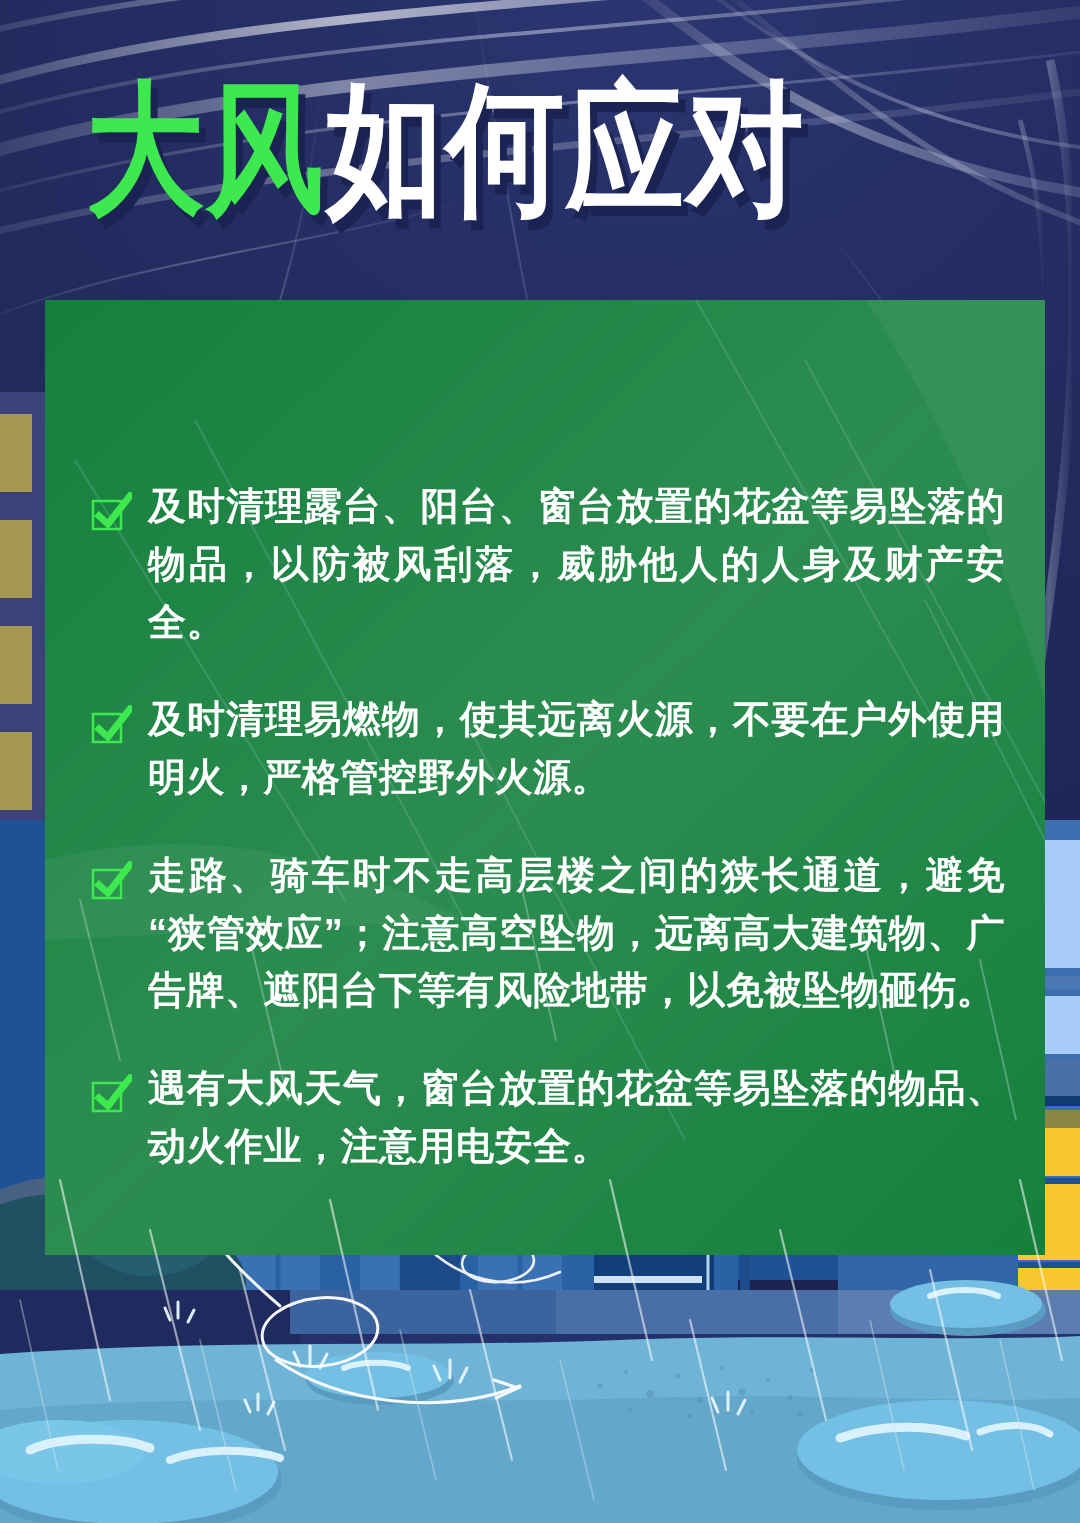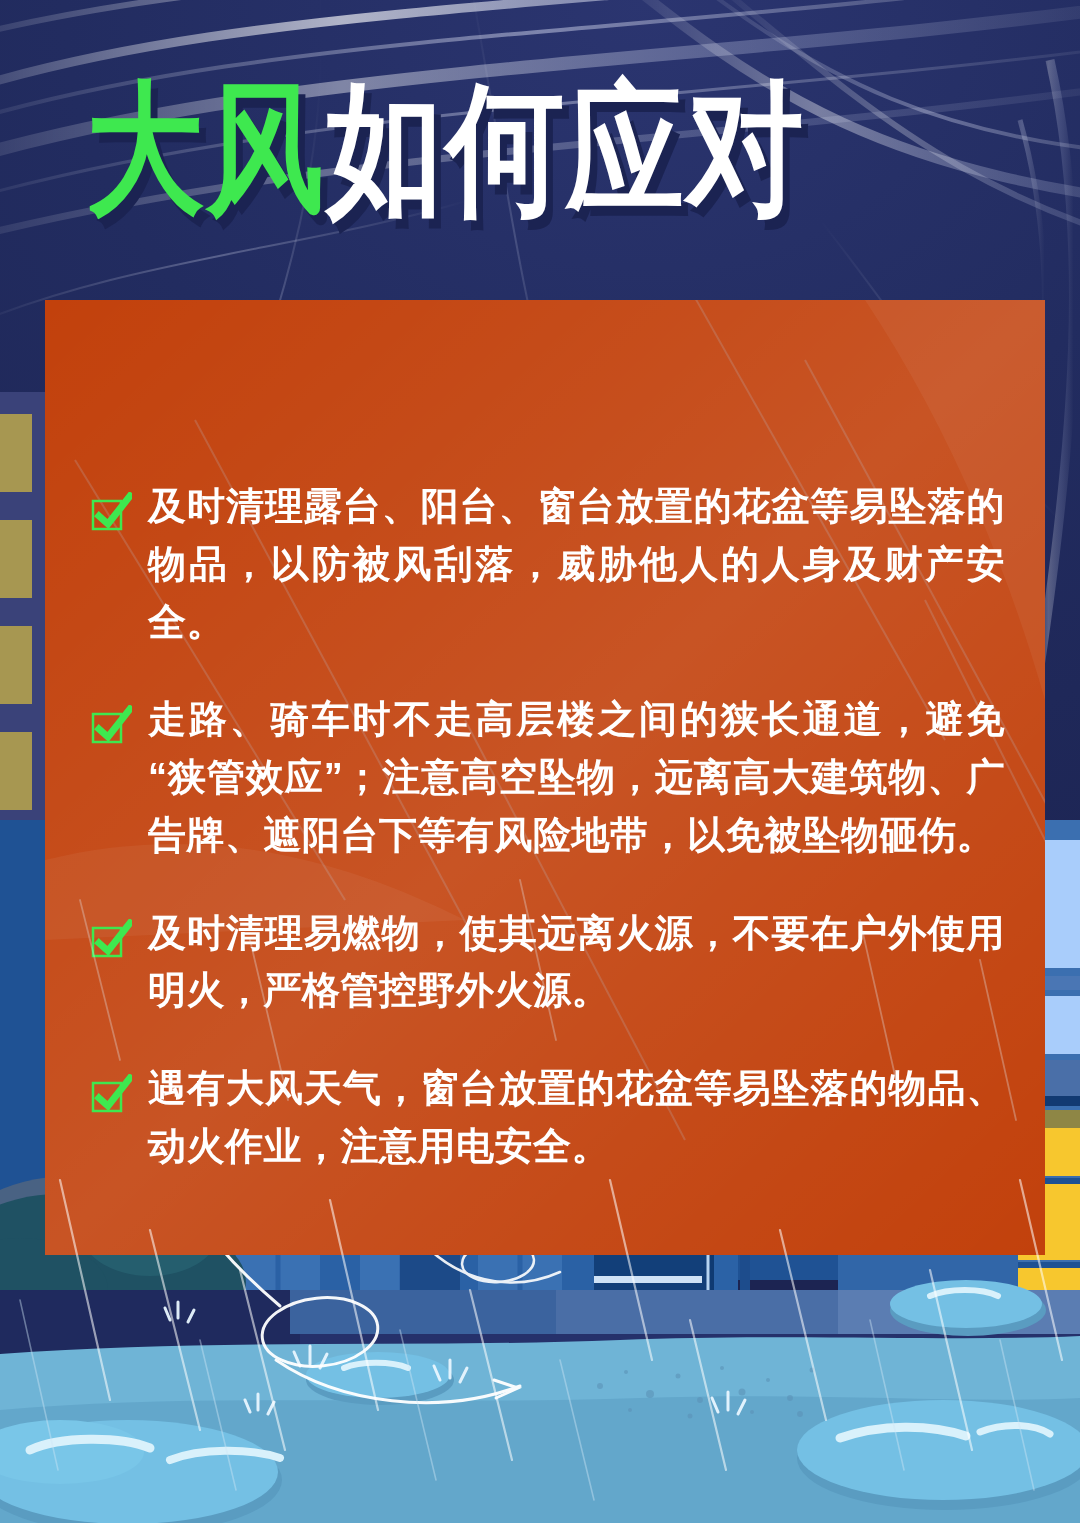--- a/index.html
+++ b/index.html
@@ -41,21 +41,21 @@
   .scene{position:absolute;left:0;top:820px;width:1080px;height:703px;}
   .scene svg{display:block;width:1080px;height:703px;}
 
   
   .rain{position:absolute;left:0;top:0;width:1080px;height:1523px;pointer-events:none;}
   .rain svg{display:block;width:1080px;height:1523px;}
 
   
   .card{
     position:absolute;left:45px;top:300px;width:1000px;height:955px;
-    background:#c2410c;
+    background:#15803d;
     overflow:hidden;
   }
   .card-sheen{position:absolute;inset:0;}
   .card-sheen svg{display:block;width:1000px;height:955px;}
 
   .list{
     position:absolute;left:45px;top:178px;width:915px;
   }
   .item{display:flex;align-items:flex-start;margin-bottom:40px;}
   .item:last-child{margin-bottom:0;}
@@ -353,31 +353,31 @@
         <span class="item-text">及时清理露台、阳台、窗台放置的花盆等易坠落的物品，以防被风刮落，威胁他人的人身及财产安全。</span>
       </div>
 
       <div class="item">
         <span class="check">
           <svg viewBox="0 0 42 42" xmlns="http://www.w3.org/2000/svg">
             <rect x="3" y="9" width="28" height="28" fill="none" stroke="#3ee84f" stroke-width="2.5"></rect>
             <path d="M9 24 L18 32 L40 4" fill="none" stroke="#3ee84f" stroke-width="7" stroke-linecap="square" stroke-linejoin="miter"></path>
           </svg>
         </span>
-        <span class="item-text">走路、骑车时不走高层楼之间的狭长通道，避免“狭管效应”；注意高空坠物，远离高大建筑物、广告牌、遮阳台下等有风险地带，以免被坠物砸伤。</span>
+        <span class="item-text">及时清理易燃物，使其远离火源，不要在户外使用明火，严格管控野外火源。</span>
       </div>
 
       <div class="item">
         <span class="check">
           <svg viewBox="0 0 42 42" xmlns="http://www.w3.org/2000/svg">
             <rect x="3" y="9" width="28" height="28" fill="none" stroke="#3ee84f" stroke-width="2.5"></rect>
             <path d="M9 24 L18 32 L40 4" fill="none" stroke="#3ee84f" stroke-width="7" stroke-linecap="square" stroke-linejoin="miter"></path>
           </svg>
         </span>
-        <span class="item-text">及时清理易燃物，使其远离火源，不要在户外使用明火，严格管控野外火源。</span>
+        <span class="item-text">走路、骑车时不走高层楼之间的狭长通道，避免“狭管效应”；注意高空坠物，远离高大建筑物、广告牌、遮阳台下等有风险地带，以免被坠物砸伤。</span>
       </div>
 
       <div class="item">
         <span class="check">
           <svg viewBox="0 0 42 42" xmlns="http://www.w3.org/2000/svg">
             <rect x="3" y="9" width="28" height="28" fill="none" stroke="#3ee84f" stroke-width="2.5"></rect>
             <path d="M9 24 L18 32 L40 4" fill="none" stroke="#3ee84f" stroke-width="7" stroke-linecap="square" stroke-linejoin="miter"></path>
           </svg>
         </span>
         <span class="item-text">遇有大风天气，窗台放置的花盆等易坠落的物品、动火作业，注意用电安全。</span>

